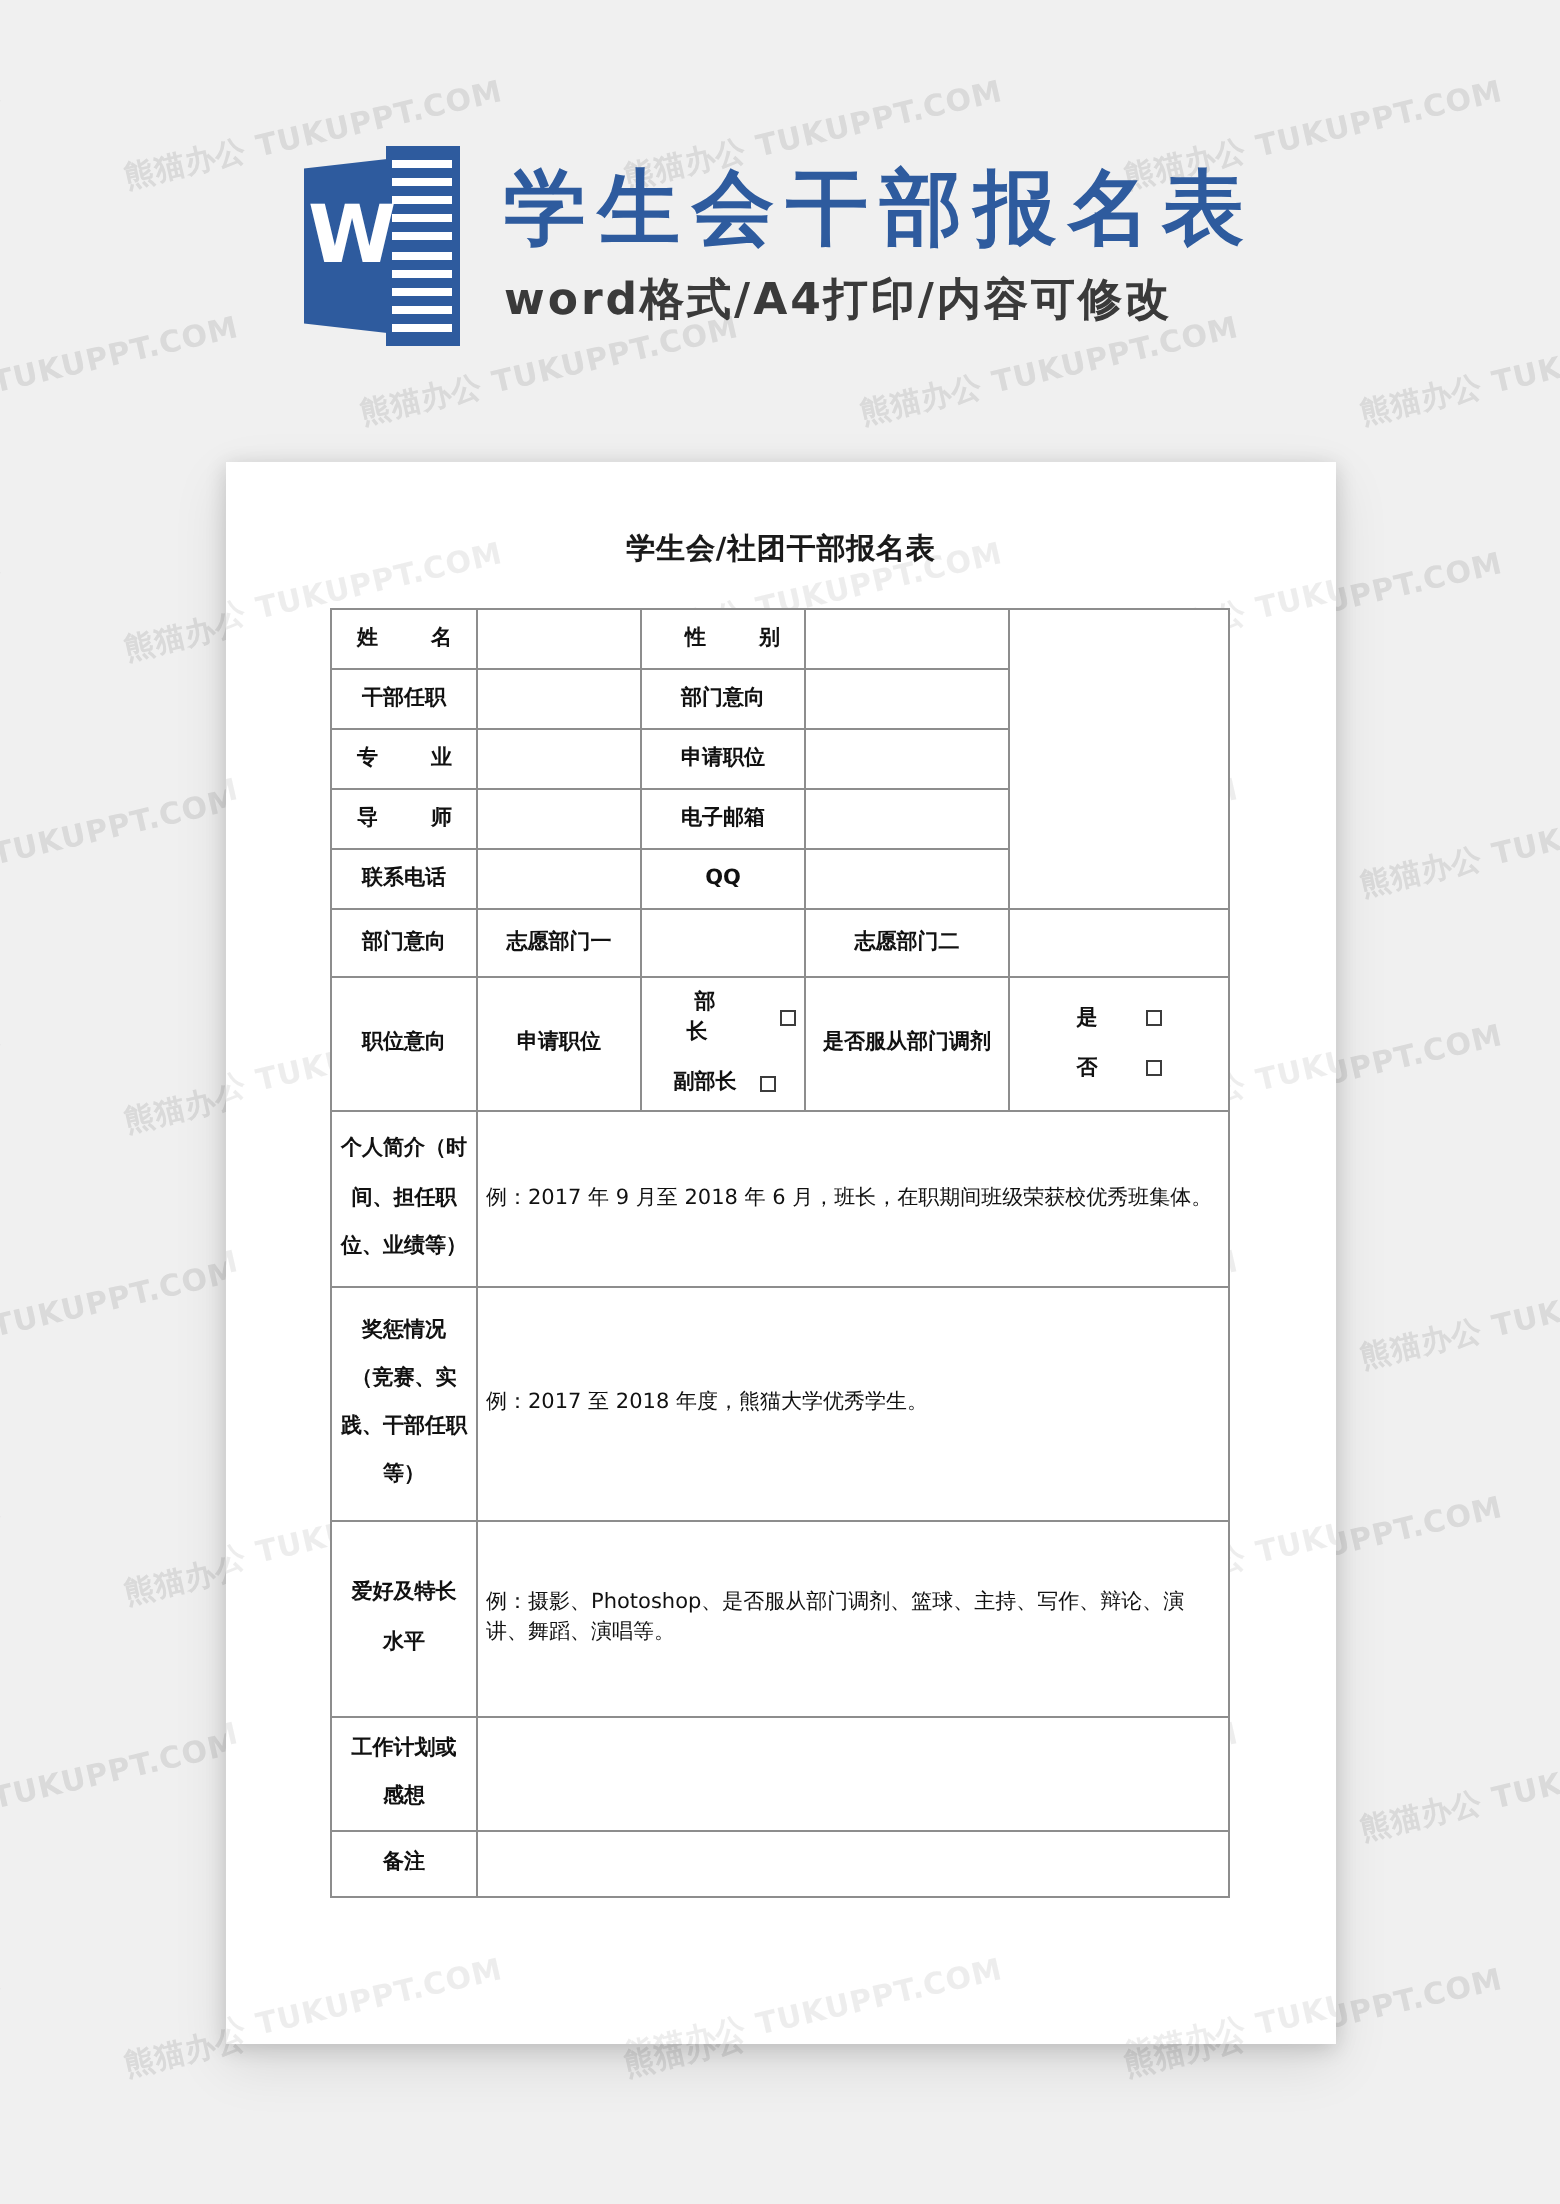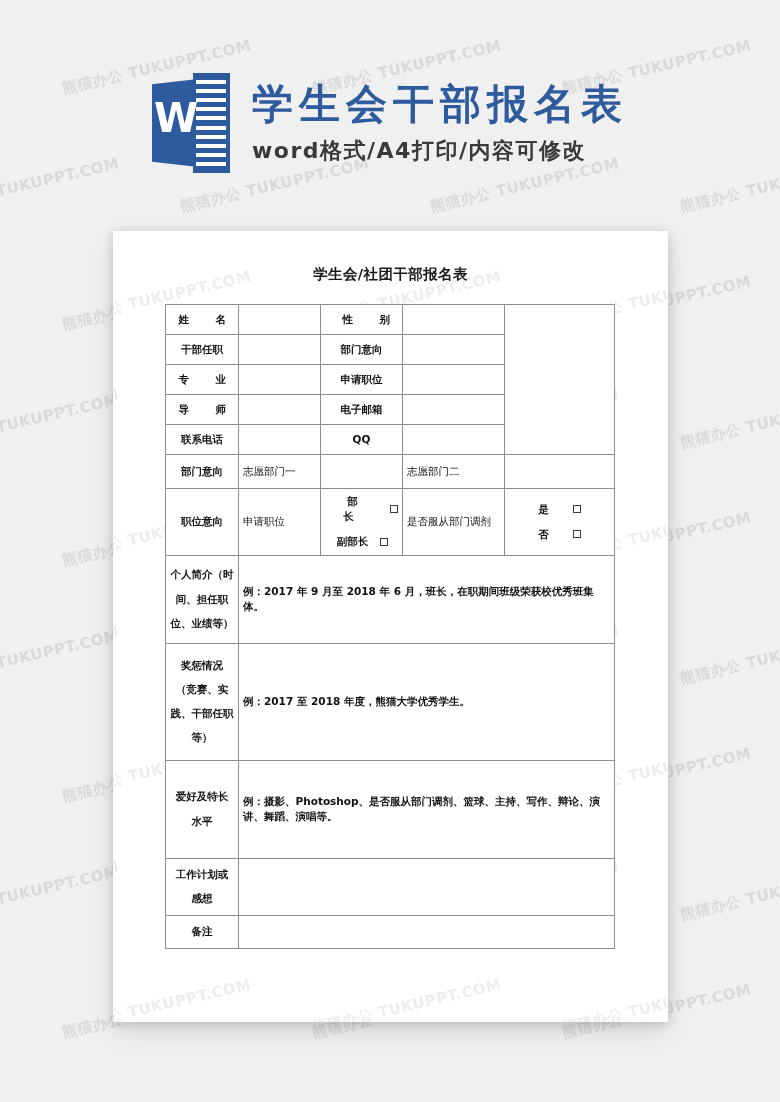--- a/index.html
+++ b/index.html
@@ -93,24 +93,24 @@
   #form-table td {
     border:1px solid #8d8d8d;
     font-size:10.5px; color:#111;
     padding:0 4px;
     vertical-align:middle;
     font-family:"DejaVu Sans","Liberation Sans",sans-serif;
     line-height:1.45;
   }
   td.lbl { text-align:center; font-weight:700; background:#fff; }
   td.lbl-sp { text-align:right; font-weight:700; letter-spacing:8px; text-indent:8px; }
-  td.ctr { font-weight:400; }
+  td.ctr { text-align:center; font-weight:700; }
   td.val { background:#fff; }
   td.top { vertical-align:top; padding-top:7px; }
-  td.body-text { font-weight:700; line-height:1.9; padding:7px 8px 0 8px; }
+  td.body-text { font-weight:400; line-height:1.9; padding:7px 8px 0 8px; }
 
   .stack-lbl { display:flex; flex-direction:column; align-items:center; justify-content:flex-start; gap:9px; font-weight:700; }
   .stack-lbl span { display:block; text-align:center; }
 
   .opt-row { display:flex; flex-direction:column; gap:10px; align-items:center; justify-content:center; padding:5px 0; }
   .opt { display:flex; align-items:center; gap:10px; font-weight:700; }
   .opt .name { min-width:34px; text-align:center; letter-spacing:0; }
   .opt .name.sp { letter-spacing:8px; text-indent:8px; }
   .box { width:8px; height:8px; border:1px solid #3c3c3c; display:inline-block; flex:none; }
 

